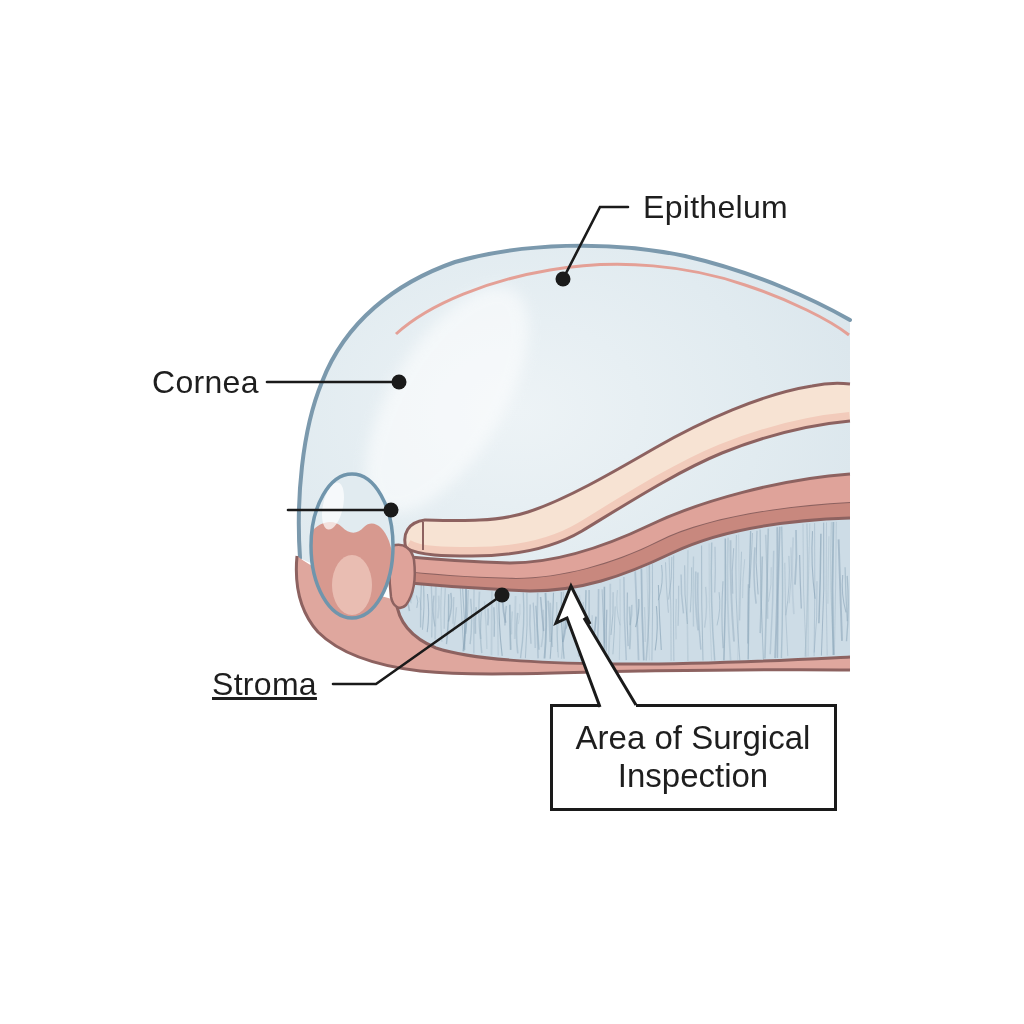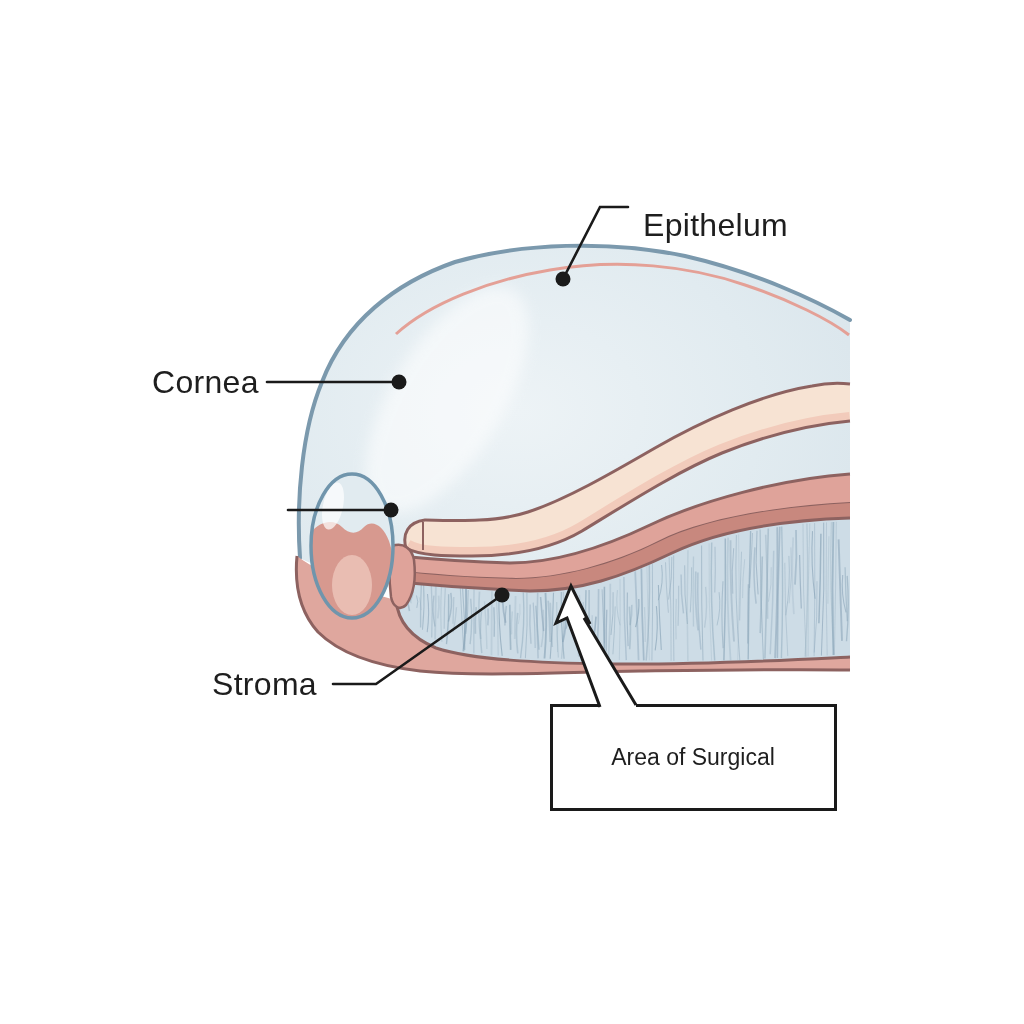--- a/index.html
+++ b/index.html
@@ -1,20 +1,20 @@
 <!DOCTYPE html>
 <html style="--background: #ffffff; --text: #1e1e1e; --annotation: #1a1a1a; --dome_light: #edf3f6; --dome_mid: #e1ebf0; --dome_edge: #d7e3ea; --dome_outline: #7b99ad; --epithelium_line: #e4a096; --flap_fill: #f7e3d3; --flap_stripe: #f2cbbb; --outline_dark: #8d6260; --band_pink: #dfa39a; --band_mauve: #c8887e; --stroma_fill: #cddce6; --stroma_fiber: #86a1b5; --bottom_band: #dfa79e; --hinge_pink: #d7998f; --hinge_pink_light: #ecc3b8; --hinge_shadow: #c4837a; --hinge_outline: #7095ac; --highlight: #ffffff;"><head>
 <meta charset="utf-8">
 <style>
   html,body{margin:0;padding:0;}
   body{font-family:"Liberation Sans", sans-serif;}
   .stage{position:relative;width:1024px;height:1024px;background:var(--background,#fff);overflow:hidden;}
   .stage svg{position:absolute;left:0;top:0;width:1024px;height:1024px;}
   .label{position:absolute;font-size:32px;line-height:36px;color:var(--text,#1e1e1e);white-space:nowrap;letter-spacing:.3px;}
-  .callout-text{position:absolute;left:551px;top:705px;width:284px;height:104px;display:flex;flex-direction:column;align-items:center;justify-content:center;font-size:23px;line-height:38px;color:var(--text,#1e1e1e);text-align:center;}
+  .callout-text{position:absolute;left:551px;top:705px;width:284px;height:104px;display:flex;flex-direction:column;align-items:center;justify-content:center;font-size:33px;line-height:38px;color:var(--text,#1e1e1e);text-align:center;}
 </style>
 </head>
 <body>
 
 <div class="stage">
 
   <svg viewBox="0 0 1024 1024">
     <defs>
       <radialGradient id="domeGrad" cx="0.40" cy="0.40" r="0.80">
         <stop offset="0" style="stop-color:var(--dome_light,#edf3f6)"></stop>
@@ -253,21 +253,22 @@
       <circle cx="391" cy="510" r="7.5" style="fill:var(--annotation,#1a1a1a)" stroke="none"></circle>
       <path d="M 333,684 L 376,684 L 502,595"></path>
       <circle cx="502" cy="595" r="7.5" style="fill:var(--annotation,#1a1a1a)" stroke="none"></circle>
     </g>
 
     <rect x="551.5" y="705.5" width="284" height="104" style="fill:var(--background,#fff);stroke:var(--annotation,#1a1a1a)" stroke-width="3"></rect>
     <rect x="600" y="702" width="36" height="8" style="fill:var(--background,#fff)"></rect>
     <path d="M 600,707 L 567,618 L 556,623 L 571,586 L 590,624 L 584,618 L 636,705" style="fill:var(--background,#fff);stroke:var(--annotation,#1a1a1a)" stroke-width="3" stroke-linejoin="miter"></path>
   </svg>
 
-  <div class="label" style="left:643px;top:189px;margin-top:18px;">Epithelum</div>
+  <div class="label" style="left:643px;top:189px;">Epithelum</div>
   <div class="label" style="left:152px;top:364px;">Cornea</div>
-  <div class="label" style="left:212px;top:666px;">Stroma</div>
+  <div class="label" style="left:212px;top:666px;text-decoration:underline;">Stroma</div>
 
   <div class="callout-text">
     <span>Area of Surgical</span>
+    <span>Inspection</span>
   </div>
 
 </div>
 
 </body></html>

